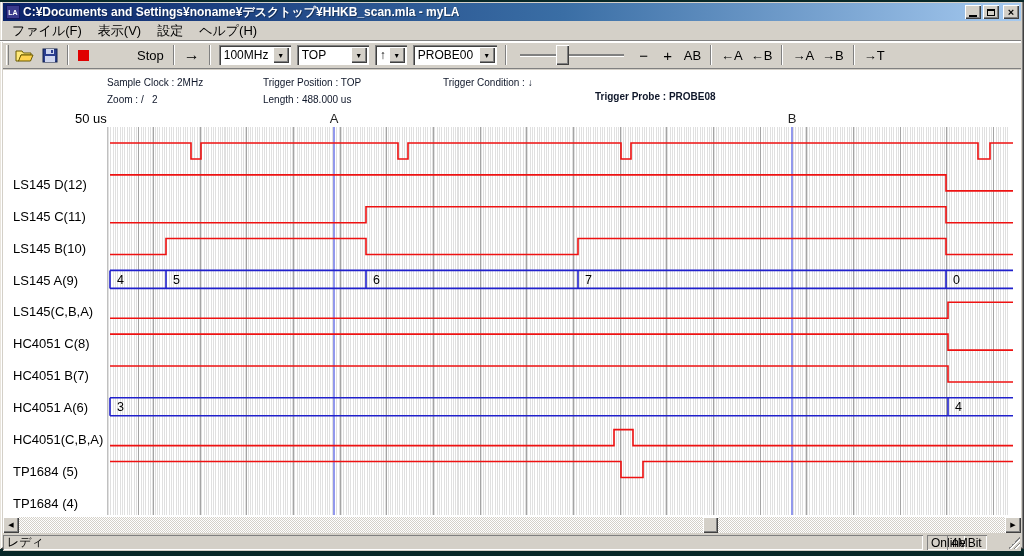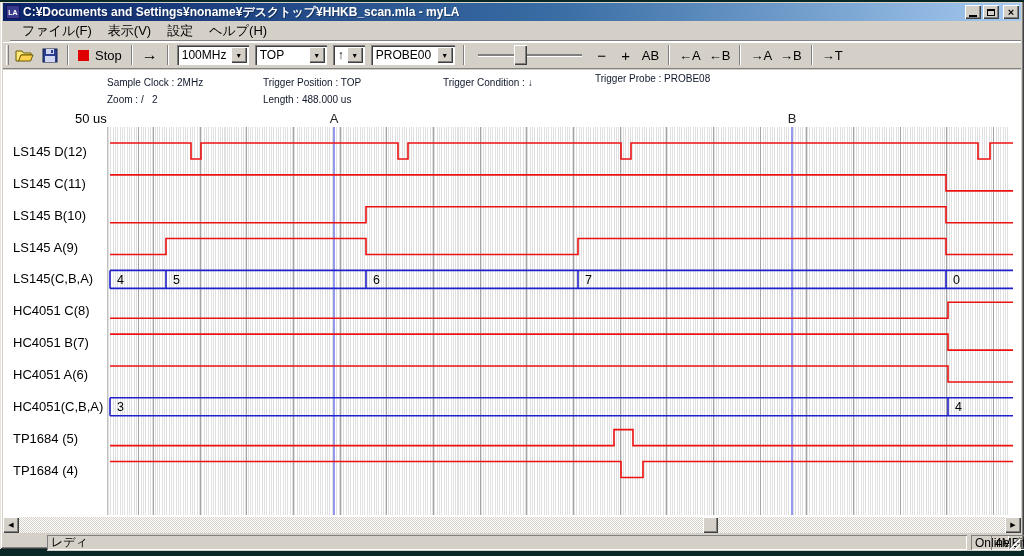--- a/index.html
+++ b/index.html
@@ -27,35 +27,35 @@
   .tb-btns { display:flex; gap:2px; margin-left:4px; }
   .tb-btn { width:16px; height:14px; background:#d4d0c8;
     box-shadow: inset 1px 1px 0 #fff, inset -1px -1px 0 #404040, inset -2px -2px 0 #808080;
     display:flex; align-items:center; justify-content:center;
     font-size:9px; color:#000; line-height:1; }
   .tb-btn .minbar { width:8px; height:2px; background:#000; margin-top:8px; }
   .tb-btn .maxbox { width:8px; height:7px; border:1px solid #000; border-top-width:2px; }
   .tb-btn.close { margin-left:2px; font-size:11px; font-weight:bold; }
 
   
-  .menubar { position:absolute; left:10px; top:22px; right:3px; height:19px;
+  .menubar { position:absolute; left:0; top:22px; right:3px; height:19px;
     display:flex; align-items:center; padding-left:4px;
     border-bottom:1px solid #808080; box-shadow:0 1px 0 #fff; }
   .menu-item { font-size:13px; padding:2px 8px; color:#000; }
 
   
   .toolbar { position:absolute; left:3px; top:42px; right:3px; height:27px;
     display:flex; align-items:center;
     border-bottom:1px solid #808080; box-shadow:inset 0 1px 0 #fff; }
   .grip { width:3px; height:20px; margin:0 2px 0 3px;
     border-left:1px solid #fff; border-right:1px solid #808080; }
   .tsep { width:2px; height:20px; margin:0 5px;
     border-left:1px solid #808080; border-right:1px solid #fff; }
   .tool-btn { height:22px; min-width:24px; display:flex; align-items:center; justify-content:center;
-    padding:0 4px; font-size:13px; color:#000; }
+    padding:0 4px; font-size:13px; color:#000;gap:42px; }
   .tool-btn.icon-btn svg { display:block; }
   .stop-sq { width:11px; height:11px; margin-right:6px; }
   .arrow-glyph { font-size:16px; font-weight:bold; }
   .combo { height:20px; background:#fff; margin:0 3px;
     box-shadow: inset 1px 1px 0 #808080, inset 2px 2px 0 #404040,
                 inset -1px -1px 0 #fff;
     display:flex; align-items:center; justify-content:space-between; padding-left:5px; }
   .combo .val { font-size:12px; white-space:nowrap; }
   .combo .drop { width:16px; height:16px; margin-right:2px; background:#d4d0c8;
     box-shadow: inset 1px 1px 0 #fff, inset -1px -1px 0 #404040, inset -2px -2px 0 #808080;
@@ -75,35 +75,35 @@
 
   .wave-area { position:absolute; left:104px; top:57px; width:903px; height:388px;
     border-left:1px solid #c0c0c0;
     background-image:
       repeating-linear-gradient(to right, #a4a4a4 0px, #a4a4a4 1px, transparent 1px, transparent 46.67px),
       repeating-linear-gradient(to right, #e0e0e0 0px, #e0e0e0 1px, transparent 1px, transparent 2.33px);
     background-position: 45px 0, 0 0; }
   .scale-label { position:absolute; font-size:13px; color:#000; }
   .marker-label { position:absolute; font-size:13px; color:#222; transform:translateX(-50%); }
   .marker-line { position:absolute; width:2px; background:#9298ec; }
-  .ch-label { position:absolute; left:10px; font-size:13px; color:#000; white-space:nowrap; }
+  .ch-label { position:absolute; left:10px; font-size:13px; color:#000; white-space:nowrap;margin-top:33px; }
   svg.waves { position:absolute; left:0; top:0; pointer-events:none; }
 
   
   .hscroll { position:absolute; left:3px; right:3px; top:517px; height:16px;
     background:repeating-conic-gradient(#fff 0% 25%, #d4d0c8 0% 50%) 0 0/2px 2px; }
   .sb-btn { position:absolute; top:0; width:16px; height:16px; background:#d4d0c8;
     box-shadow: inset 1px 1px 0 #fff, inset -1px -1px 0 #404040, inset -2px -2px 0 #808080;
     display:flex; align-items:center; justify-content:center; font-size:7px; color:#000; }
   .sb-thumb { position:absolute; top:0; width:15px; height:16px; background:#d4d0c8;
     box-shadow: inset 1px 1px 0 #fff, inset -1px -1px 0 #404040, inset -2px -2px 0 #808080; }
 
   
   .statusbar { position:absolute; left:3px; right:3px; top:534px; height:17px;
-    background:#d4d0c8; font-size:12px;margin-left:44px; }
+    background:#d4d0c8; font-size:12px; }
   .sb-panel { position:absolute; top:1px; height:15px;
     box-shadow: inset 1px 1px 0 #808080, inset -1px -1px 0 #fff;
     display:flex; align-items:center; padding:0 4px; white-space:nowrap; }
   .grip-corner { position:absolute; right:1px; top:3px; width:12px; height:12px;
     background:linear-gradient(135deg, transparent 0 50%, #808080 50% 57%, #fff 57% 64%,
       transparent 64% 71%, #808080 71% 78%, #fff 78% 85%, transparent 85%); }
   .desktop-strip { position:absolute; left:0; width:1024px; background:#082828; }
 </style>
 </head>
 <body>
@@ -192,21 +192,21 @@
     <div class="tool-btn">→A</div>
     <div class="tool-btn">→B</div>
     <div class="tsep"></div>
     <div class="tool-btn">→T</div>
   </div>
 
   <div class="client">
     <div class="infoline" style="left:104px; top:7px;">Sample Clock : 2MHz</div>
     <div class="infoline" style="left:260px; top:7px;">Trigger Position : TOP</div>
     <div class="infoline" style="left:440px; top:7px;">Trigger Condition : ↓</div>
-    <div class="infoline" style="left:592px; top:3px;">Trigger Probe : PROBE08</div>
+    <div class="infoline" style="left:592px; top:21px;font-weight:bold;">Trigger Probe : PROBE08</div>
     <div class="infoline" style="left:104px; top:24px;">Zoom : /   2</div>
     <div class="infoline" style="left:260px; top:24px;">Length : 488.000 us</div>
 
     <div class="scale-label" style="left:72px; top:41px;">50 us</div>
 
     <div id="marker-layer" style="position: absolute; inset: 0px; z-index: 2;">
         <div class="marker-label" style="left: 331px; top: 41px;">A</div>
         <div class="marker-line" style="left: 330px; top: 57px; height: 388px; background: rgb(146, 152, 236); z-index: 2; position: absolute;"></div>
         <div class="marker-label" style="left: 789px; top: 41px;">B</div>
         <div class="marker-line" style="left: 788px; top: 57px; height: 388px; background: rgb(146, 152, 236); z-index: 2; position: absolute;"></div>

